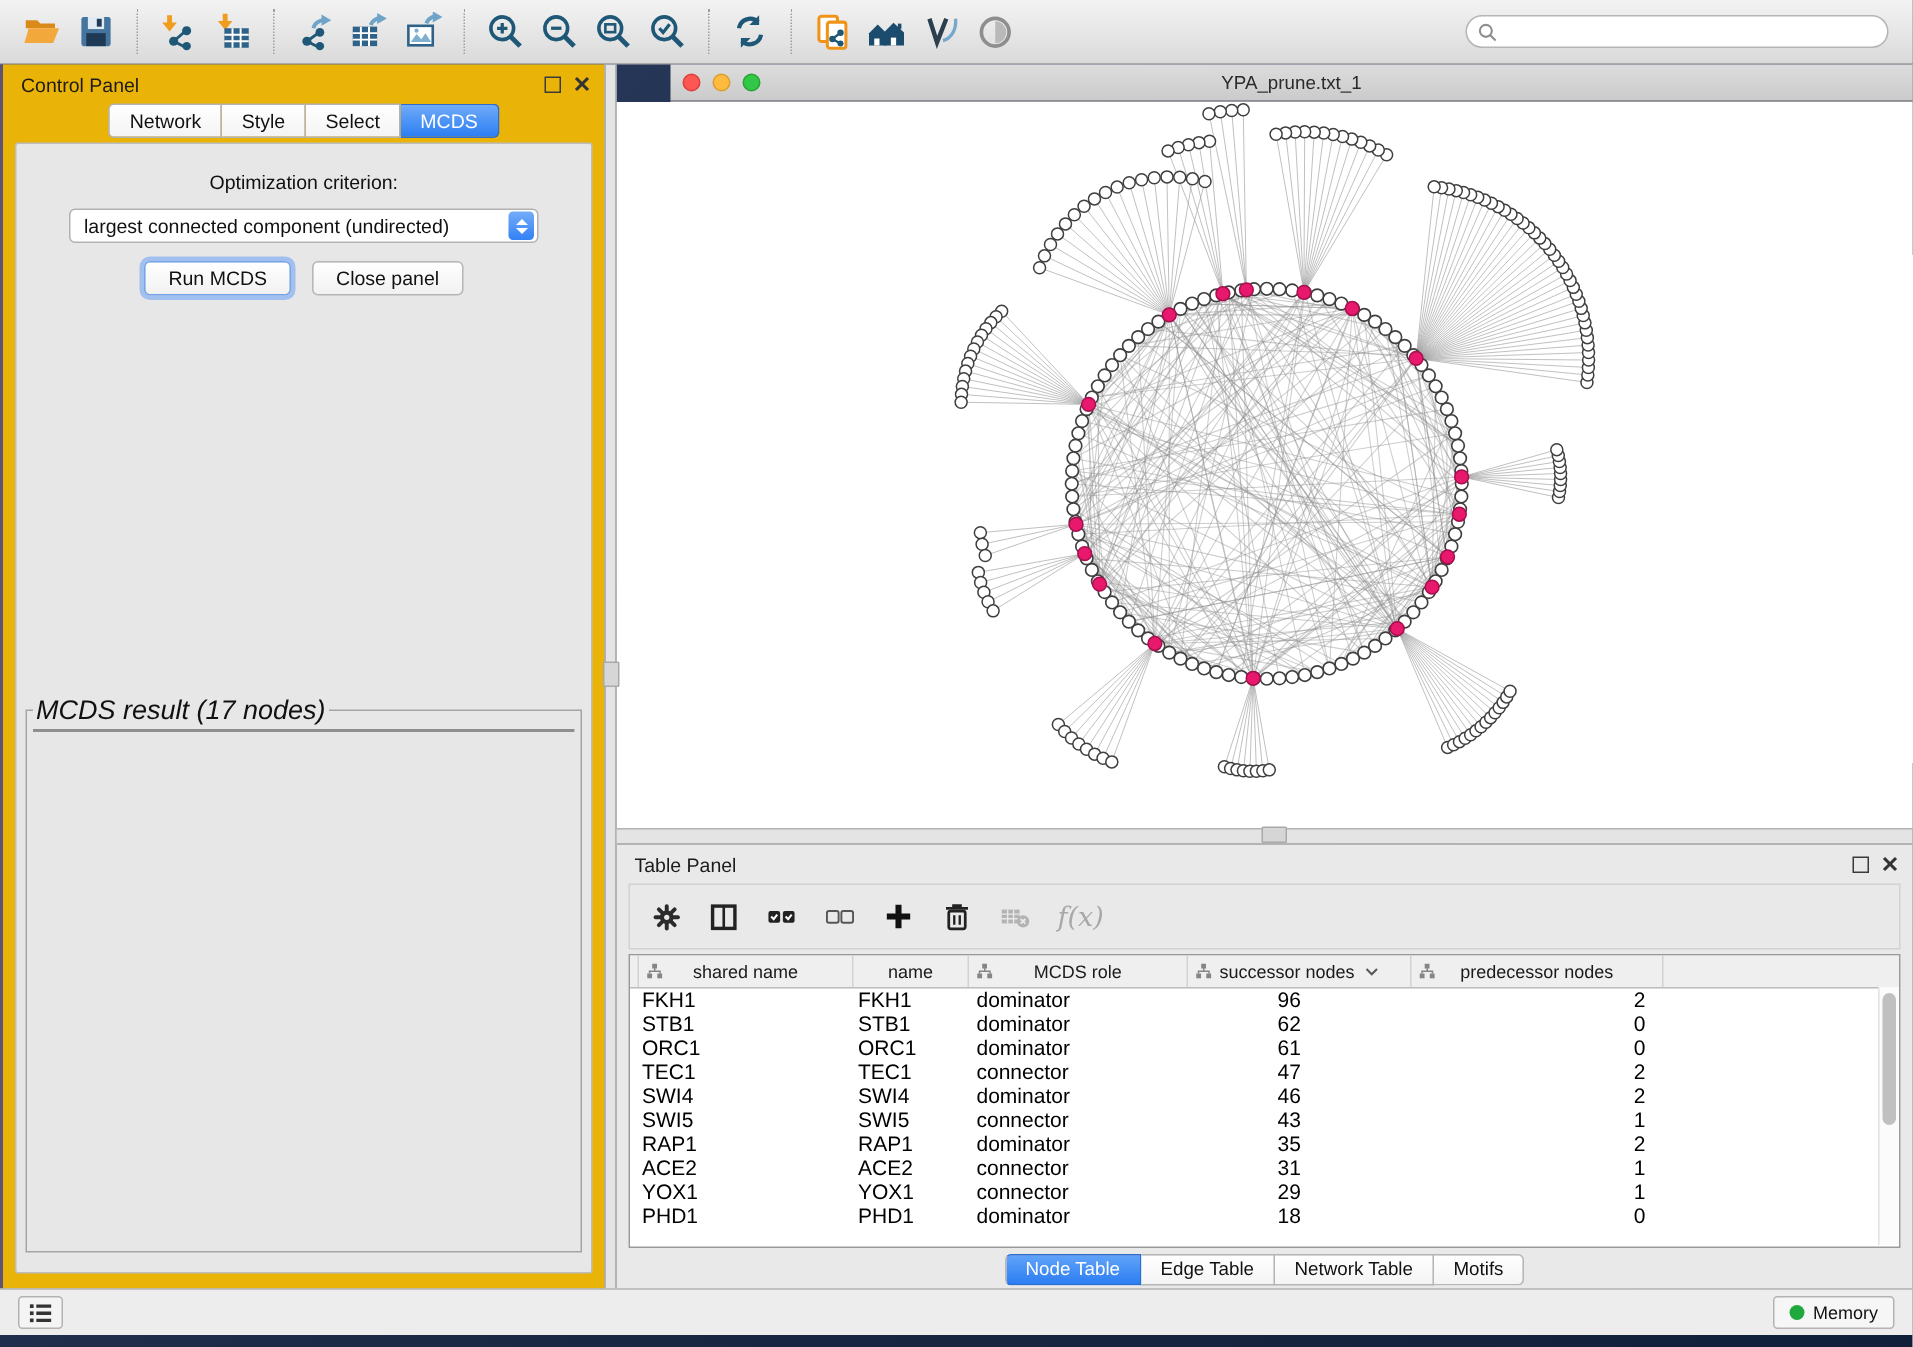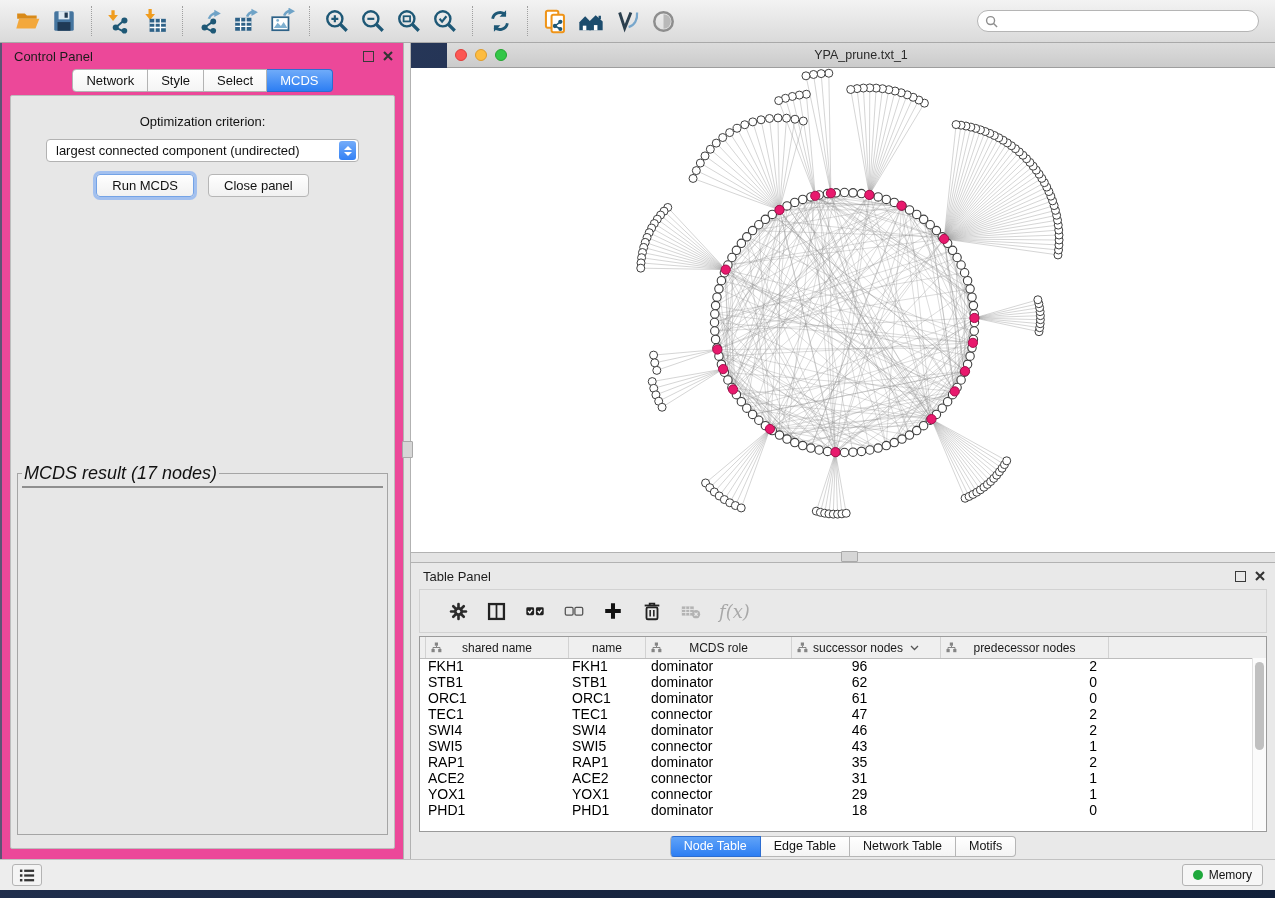--- a/index.html
+++ b/index.html
@@ -11,21 +11,21 @@
            border-bottom:1px solid #a9a9a9;display:flex;align-items:center;padding:0 0 0 10px;box-sizing:border-box;}
   .tbi{width:30px;height:30px;display:flex;align-items:center;justify-content:center;margin:0 3px;border-radius:4px;}
   .sep{height:30px;border-left:1px dotted #9f9f9f;margin:0 9px;}
   .searchbox{margin-left:auto;margin-right:16px;width:282px;height:22px;background:#fff;border:1px solid #b5b5b5;
              border-radius:12px;display:flex;align-items:center;padding-left:7px;box-sizing:border-box;}
   .searchbox input{border:none;outline:none;flex:1;font-size:12px;background:transparent;height:18px;margin-left:4px;}
   
   .main{position:absolute;left:0;top:43px;right:0;height:816px;display:flex;}
   .wallsliver{width:2px;background:#5e5375;}
   
-  .cpanel{width:401px;background:#ec4899;display:flex;flex-direction:column;box-sizing:border-box;}
+  .cpanel{width:401px;background:#eab308;display:flex;flex-direction:column;box-sizing:border-box;}
   .phead{height:26px;display:flex;align-items:center;padding:0 10px 0 12px;font-size:13px;color:#1c1c1c;flex:none;}
   .pctl{margin-left:auto;display:flex;align-items:center;gap:9px;}
   .float-btn{width:9px;height:9px;border:1.6px solid #3a3a3a;display:inline-block;}
   .segrow{height:26px;display:flex;justify-content:center;align-items:flex-start;flex:none;}
   .seg-btn{height:21px;line-height:21px;padding:0 13px;font-size:13px;background:linear-gradient(#ffffff,#f4f4f4);
            border:1px solid #b3b3b3;border-left:none;color:#111;}
   .seg-btn:first-child{border-left:1px solid #b3b3b3;border-radius:4px 0 0 4px;}
   .seg-btn:last-child{border-radius:0 4px 4px 0;}
   .seg-active{background:linear-gradient(#6fabf9,#2d7ef3);color:#fff;border-color:#2d6dd0;}
   .cbox{flex:1;margin:0 8px 10px 8px;border:1px solid #bdbdbd;border-radius:2px;background:#e7e7e7;
@@ -59,21 +59,21 @@
   .tl.yel{background:#fdbc40;border:1px solid #de9c2b;}
   .tl.grn{background:#33c748;border:1px solid #24a532;}
   .wtitle{position:absolute;left:0;right:0;text-align:center;font-size:12.5px;color:#2a2a2a;pointer-events:none;}
   .canvas{flex:1;background:#fff;overflow:hidden;}
   
   .hdiv{height:9px;background:#e4e4e4;border-top:1px solid #b2b2b2;border-bottom:1px solid #b2b2b2;position:relative;flex:none;}
   .grip-h{position:absolute;left:430px;top:-2px;width:15px;height:9px;background:#d6d6d6;border:1px solid #a9a9a9;border-radius:1px;}
   
   .tpanel{flex:1;background:#e9e9e9;display:flex;flex-direction:column;min-height:0;}
   .ttool{height:44px;margin:0 8px;background:#e9e9e9;border:1px solid #d2d2d2;display:flex;align-items:center;
-         padding-left:28px;gap:17px;box-sizing:border-box;flex:none;}
+         padding-left:14px;gap:17px;box-sizing:border-box;flex:none;}
   .fx{font-family:"DejaVu Serif","Liberation Serif",serif;font-style:italic;font-size:18px;color:#a8a8a8;}
   .tblwrap{margin:3px 8px 0 8px;height:196px;background:#fff;border:1px solid #9a9a9a;position:relative;
            box-sizing:border-box;overflow:hidden;flex:none;}
   .thead{display:grid;grid-template-columns:6px 143px 77px 146px 149px 168px 1fr;height:21px;background:#efefef;
          border-bottom:1px solid #bdbdbd;}
   .th{position:relative;display:flex;align-items:center;justify-content:center;font-size:12px;color:#1a1a1a;
       border-right:1px solid #d2d2d2;overflow:hidden;}
   .th .cicon{position:absolute;left:5px;top:5px;}
   .stub{border-right:1px solid #d2d2d2;}
   .tbody{position:absolute;left:0;right:14px;top:21px;bottom:0;}

